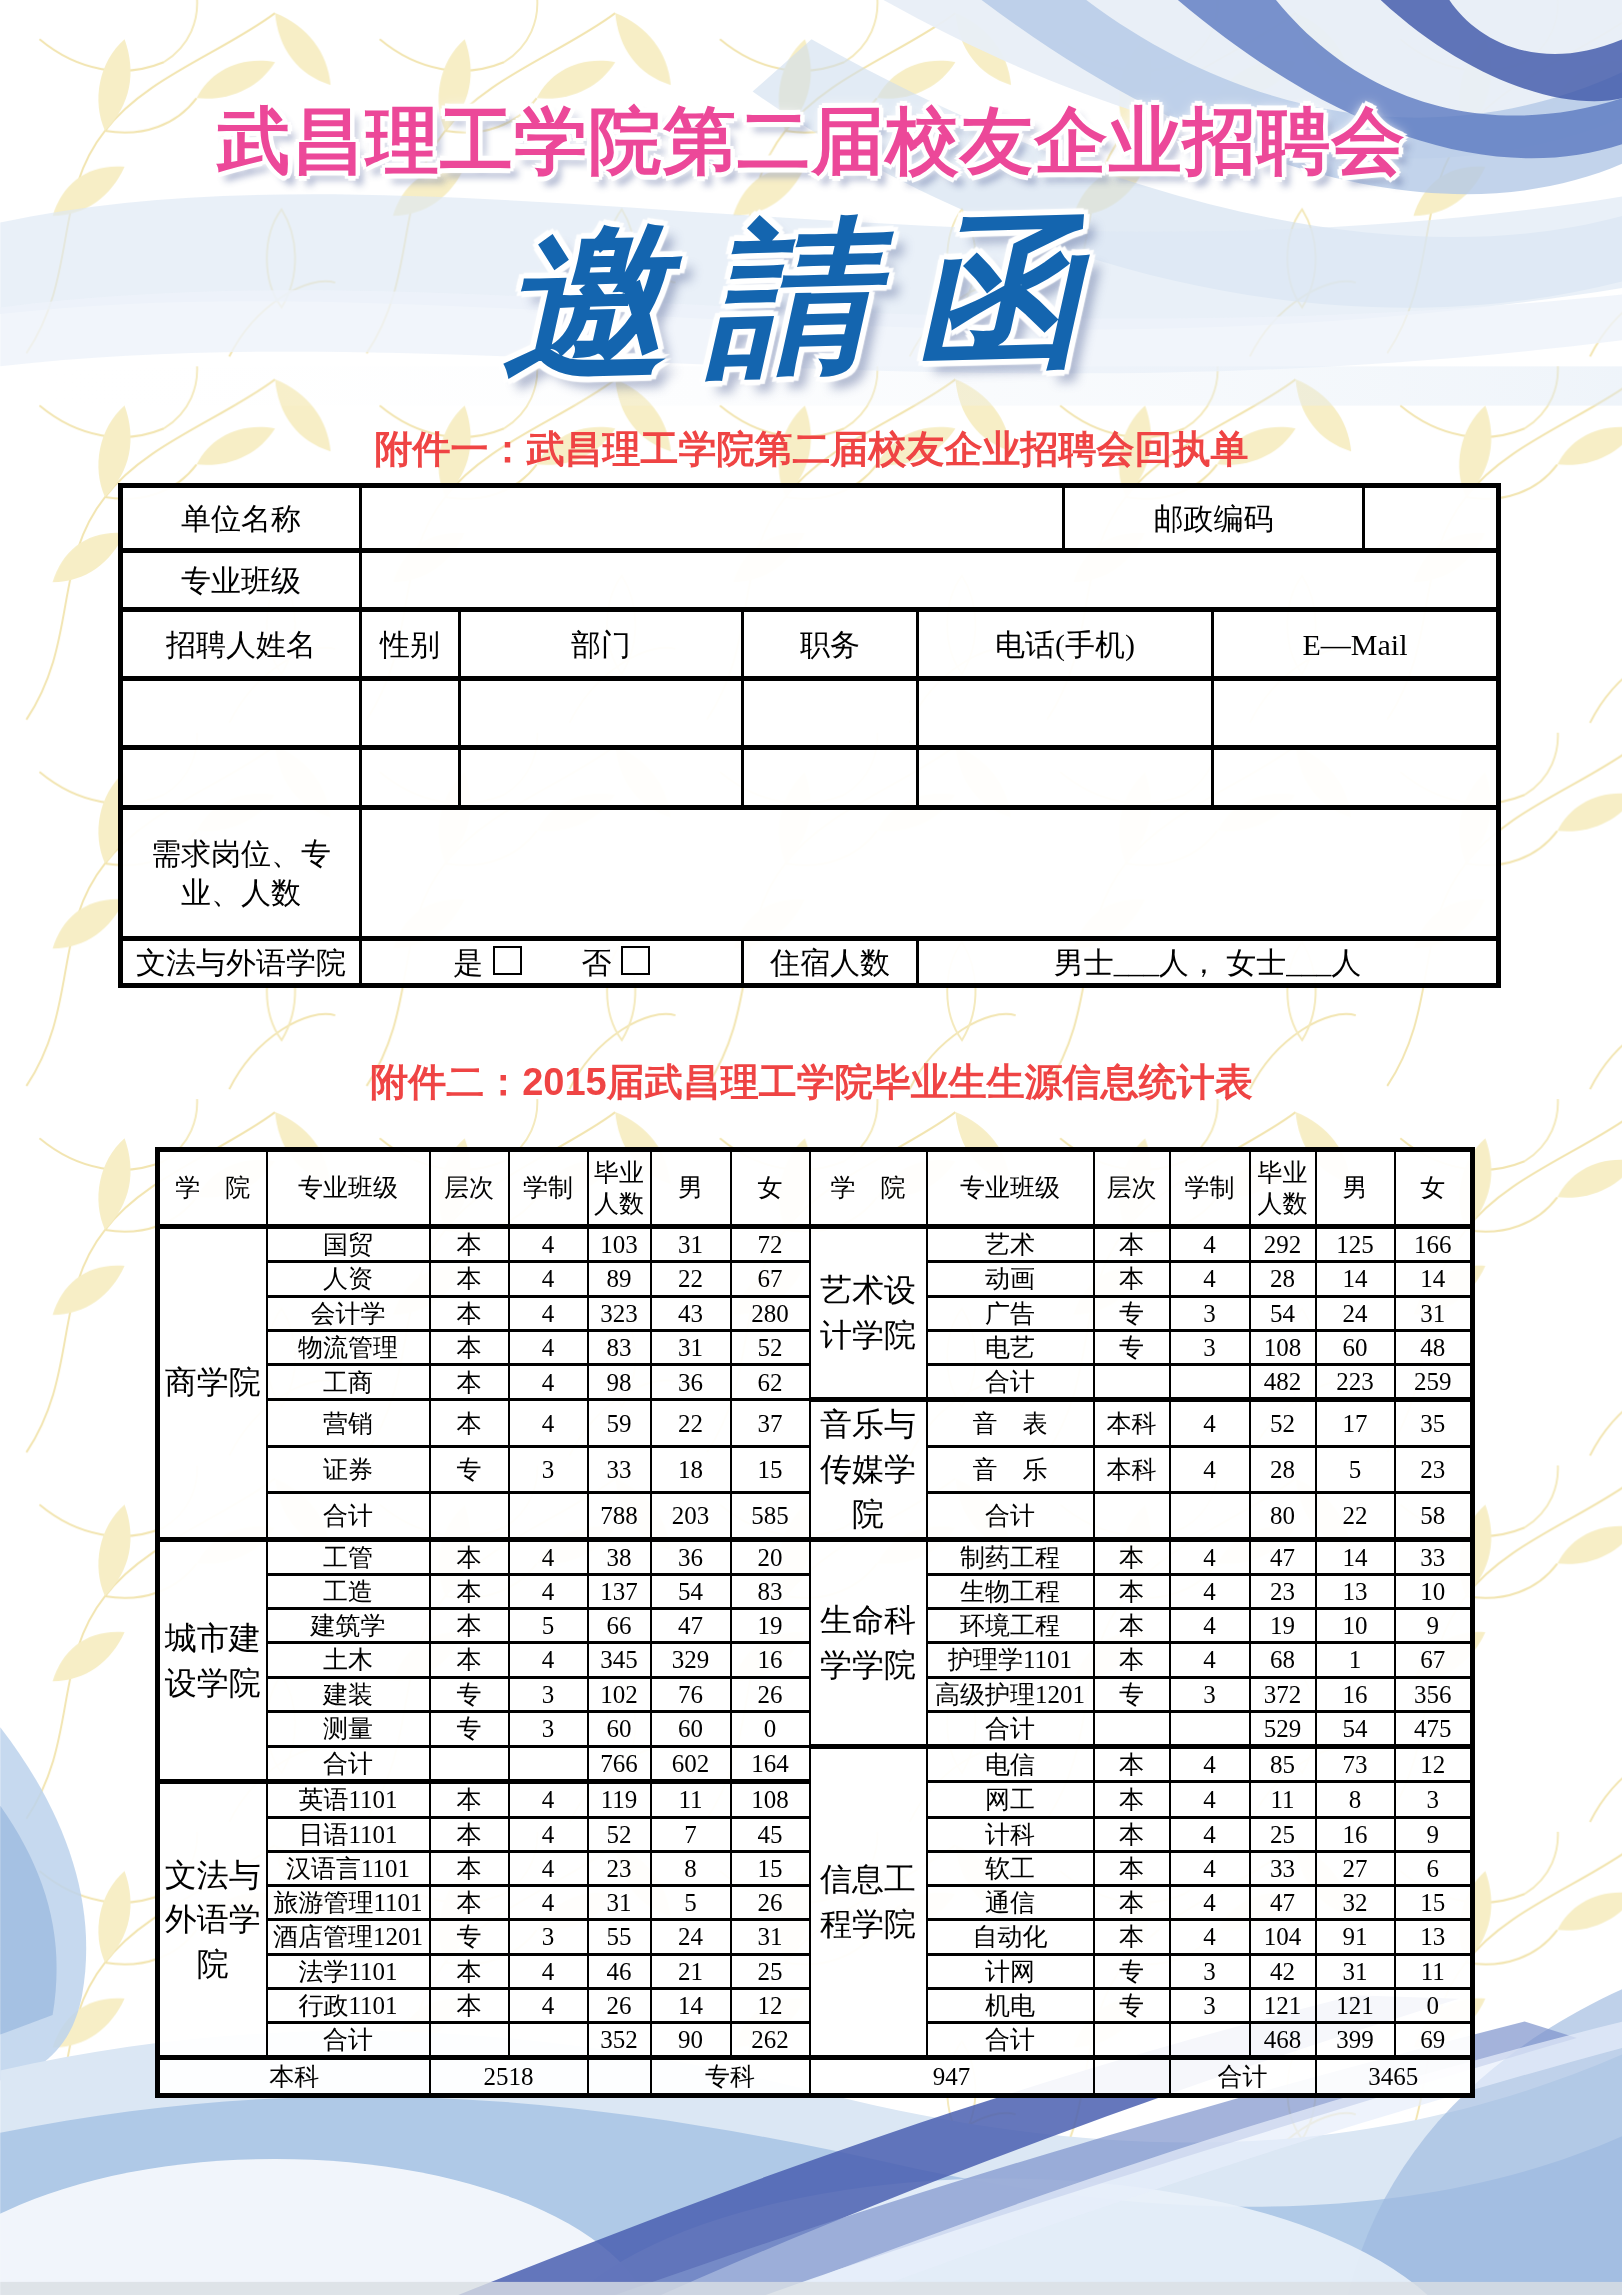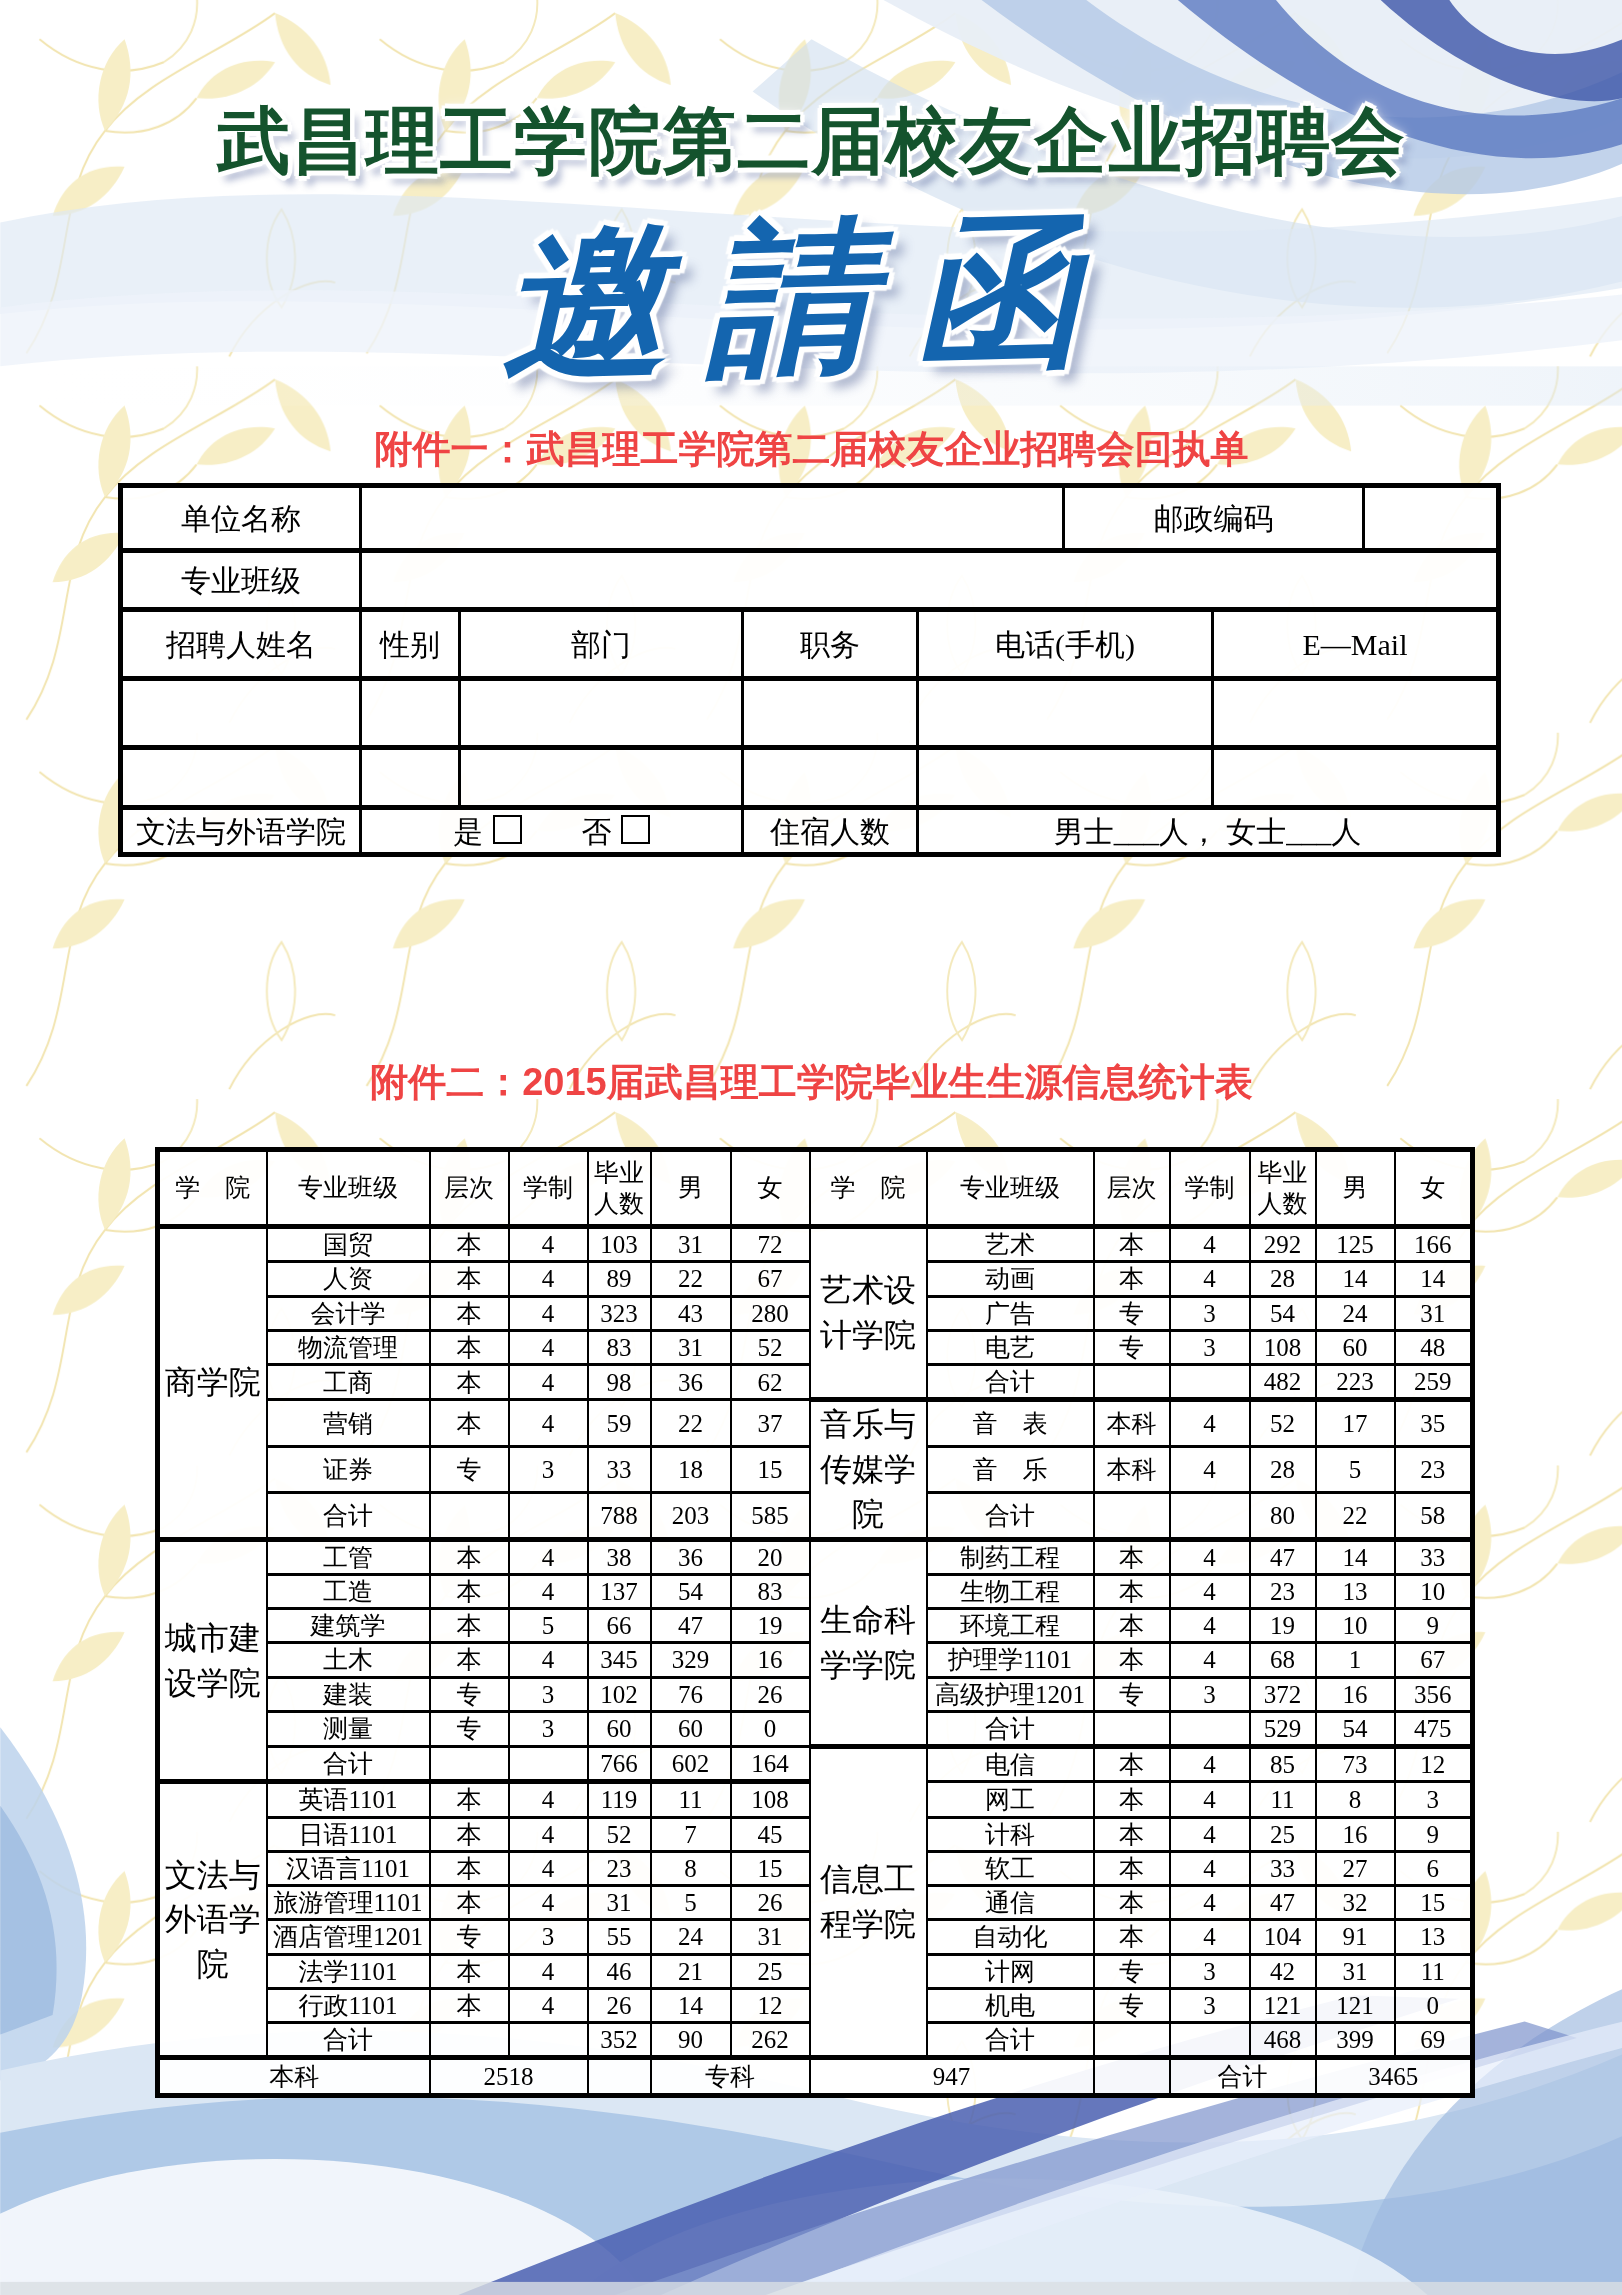--- a/index.html
+++ b/index.html
@@ -5,21 +5,21 @@
   html,body{margin:0;padding:0;background:#888;}
   .page{
     position:relative;width:1623px;height:2295px;overflow:hidden;background:#ffffff;
     font-family:"Liberation Serif","DejaVu Serif",serif;color:#000;margin:0 auto;
   }
   .bg{position:absolute;left:0;top:0;width:1623px;height:2295px;}
 
   .main-title{
     position:absolute;top:93px;left:0;width:100%;text-align:center;
     font-family:"Liberation Serif","DejaVu Serif",serif;font-weight:bold;
-    font-size:73px;letter-spacing:1.3px;color:#14532d;white-space:nowrap;
+    font-size:73px;letter-spacing:1.3px;color:#ec4899;white-space:nowrap;
     text-shadow:
       -4.6px 0 0.7px #fff,4.6px 0 0.7px #fff,0 -4.6px 0.7px #fff,0 4.6px 0.7px #fff,
       -3.3px -3.3px 0.7px #fff,3.3px 3.3px 0.7px #fff,-3.3px 3.3px 0.7px #fff,3.3px -3.3px 0.7px #fff,
       0 0 9.2px #fff,0 0 14.4px #fff,7.2px 8.5px 7.9px rgba(55,75,140,.45);
   }
   .calligraphy{
     position:absolute;top:188px;left:0;width:100%;text-align:center;
     font-family:"Liberation Serif","DejaVu Serif",serif;
     font-style:italic;font-weight:bold;font-size:165px;letter-spacing:42px;
     color:#1465af;transform:rotate(-1.5deg);white-space:nowrap;
@@ -178,20 +178,24 @@
       <td colspan="2"></td>
     </tr>
     <tr class="fr5">
       <td></td>
       <td></td>
       <td></td>
       <td></td>
       <td colspan="2"></td>
       <td colspan="2"></td>
     </tr>
+    <tr class="fr6">
+      <td>需求岗位、专业、人数</td>
+      <td colspan="7"></td>
+    </tr>
     <tr class="fr7">
       <td>文法与外语学院</td>
       <td colspan="2">
         <span>是</span><span class="cb"></span><span class="gap"></span><span>否</span><span class="cb"></span>
       </td>
       <td>住宿人数</td>
       <td colspan="4">男士___人，  女士___人</td>
     </tr>
   </tbody>
     </table>

